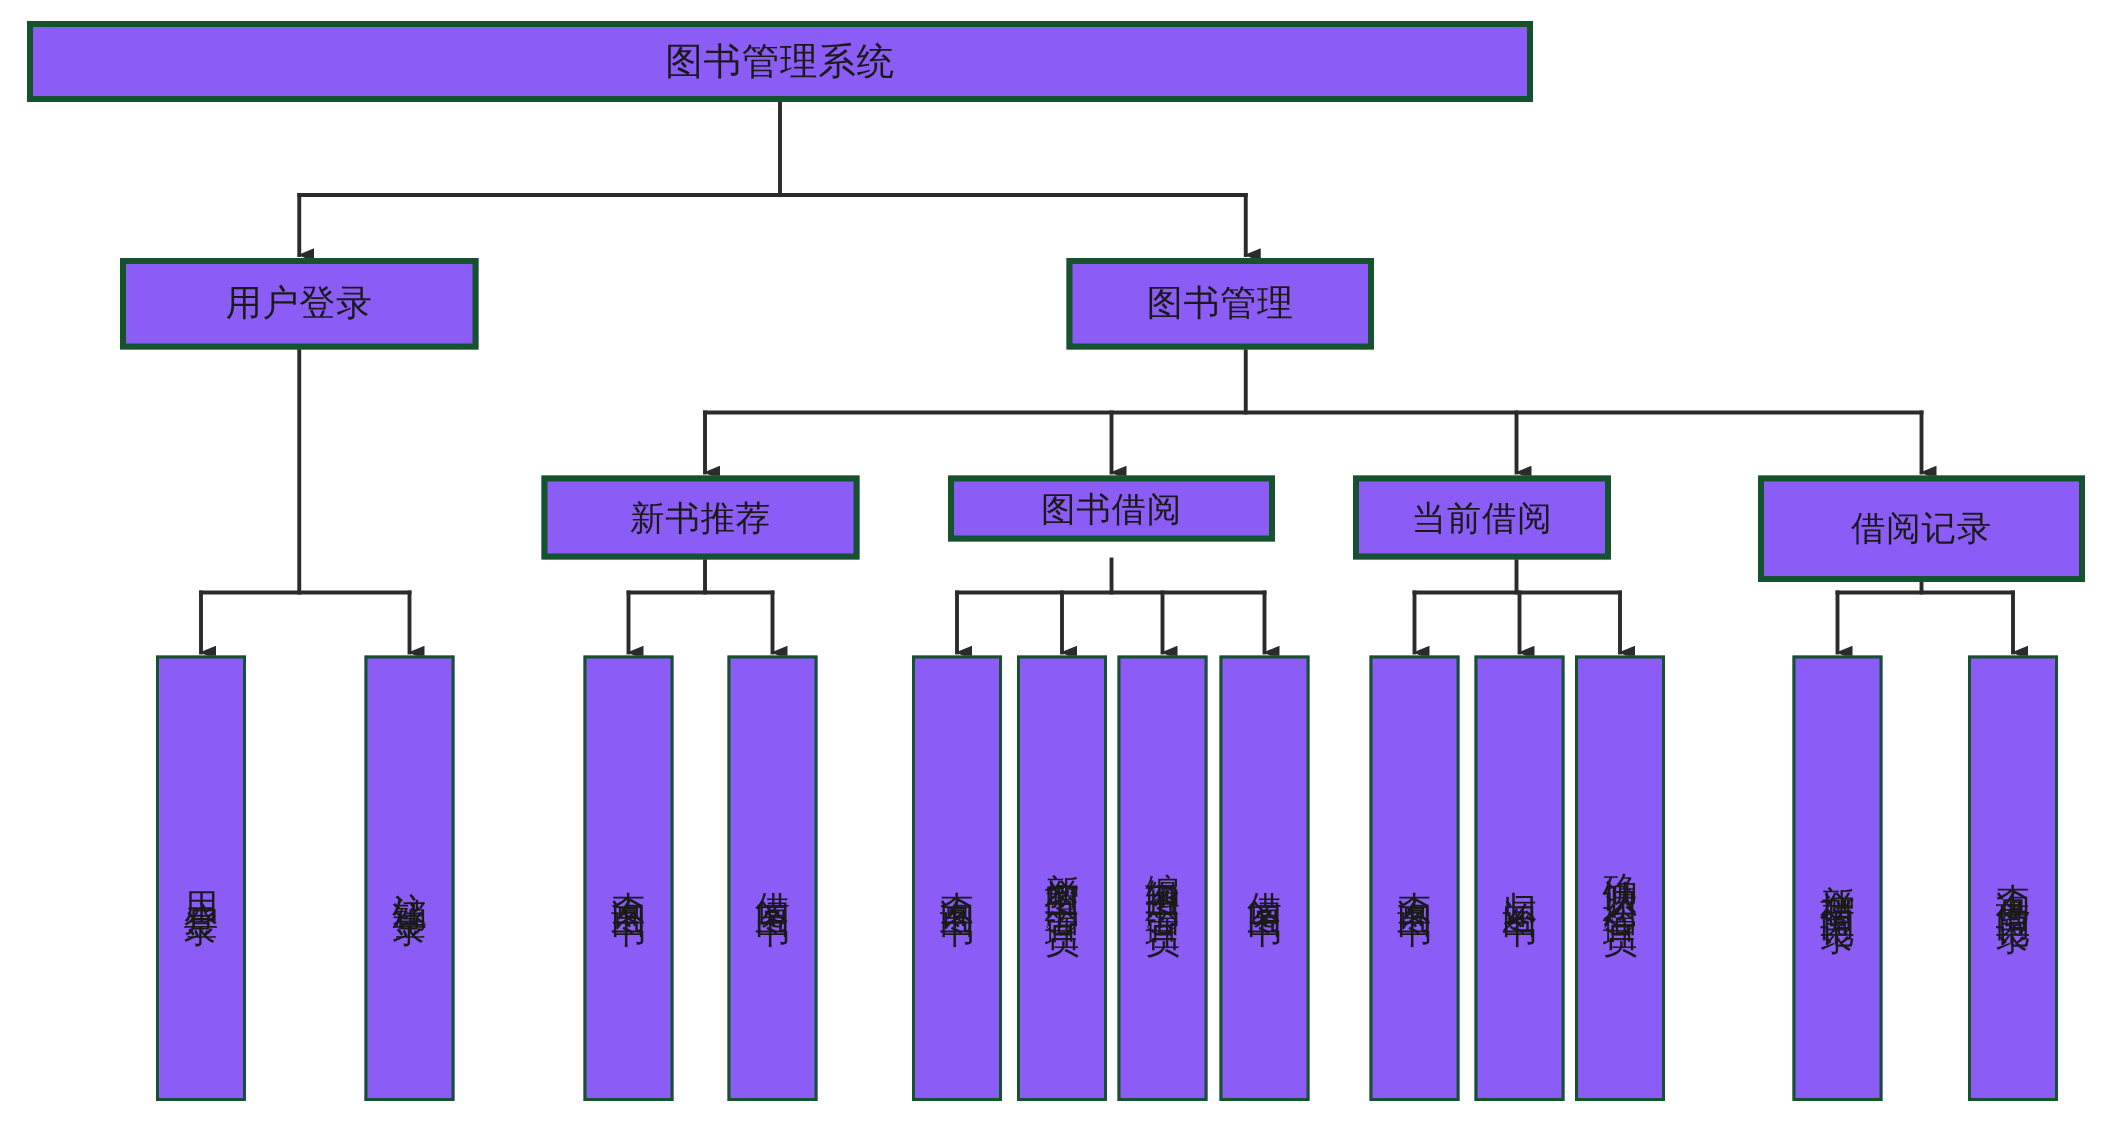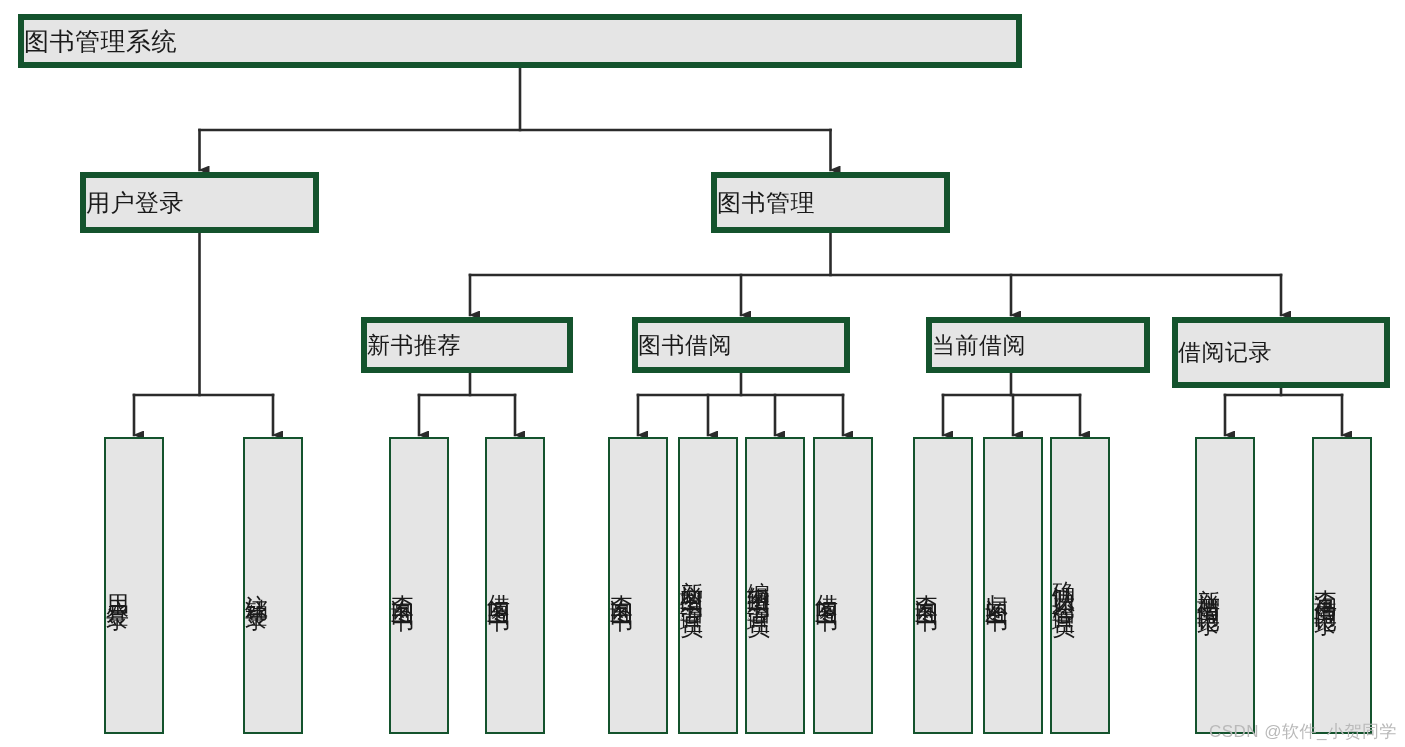--- a/index.html
+++ b/index.html
@@ -20,25 +20,25 @@
   svg.edges {
     position: absolute;
     left: 0;
     top: 0;
     width: 1405px;
     height: 747px;
   }
   .node {
     position: absolute;
     box-sizing: border-box;
-    background: #e5e5e5;
-    border: 6px solid #14532d;
+    background: #8b5cf6;
+    border: 4px solid #14532d;
     display: flex;
     align-items: center;
-    justify-content: flex-start;
+    justify-content: center;
     z-index: 3;
   }
   .node .label {
     color: #1a1a1a;
     letter-spacing: 0.5px;
     line-height: 1.05;
     text-align: center;
     white-space: nowrap;
   }
   .node.root .label { font-size: 25px; }
@@ -114,30 +114,30 @@
       </g>
   </svg>
 
   <div id="node-layer">
       <div class="node root" style="left: 18px; top: 14px; width: 1004px; height: 54px;">
         <span class="label">图书管理系统</span>
       </div>
       <div class="node lvl1" style="left: 80px; top: 172px; width: 239px; height: 61px;">
         <span class="label">用户登录</span>
       </div>
-      <div class="node lvl1" style="left: 711px; top: 172px; width: 239px; height: 61px;">
+      <div class="node lvl1" style="left: 711px; top: 172px; width: 205px; height: 61px;">
         <span class="label">图书管理</span>
       </div>
       <div class="node lvl2" style="left: 361px; top: 317px; width: 212px; height: 56px;">
         <span class="label">新书推荐</span>
       </div>
-      <div class="node lvl2" style="left: 632px; top: 317px; width: 218px; height: 56px;">
+      <div class="node lvl2" style="left: 632px; top: 317px; width: 218px; height: 44px;">
         <span class="label">图书借阅</span>
       </div>
-      <div class="node lvl2" style="left: 926px; top: 317px; width: 224px; height: 56px;">
+      <div class="node lvl2" style="left: 902px; top: 317px; width: 172px; height: 56px;">
         <span class="label">当前借阅</span>
       </div>
       <div class="node lvl2" style="left: 1172px; top: 317px; width: 218px; height: 71px;">
         <span class="label">借阅记录</span>
       </div>
       <div class="node leaf" style="left: 104px; top: 437px; width: 60px; height: 297px;">
         <span class="label">用户登录</span>
       </div>
       <div class="node leaf" style="left: 243px; top: 437px; width: 60px; height: 297px;">
         <span class="label">注销登录</span>
@@ -170,14 +170,13 @@
         <span class="label">确认归还（管理员）</span>
       </div>
       <div class="node leaf" style="left: 1195px; top: 437px; width: 60px; height: 297px;">
         <span class="label">新增借阅记录</span>
       </div>
       <div class="node leaf" style="left: 1312px; top: 437px; width: 60px; height: 297px;">
         <span class="label">查询借阅记录</span>
       </div>
     </div>
 
-  <div id="watermark">CSDN @软件_小贺同学</div>
 </div>
 
 </body></html>

